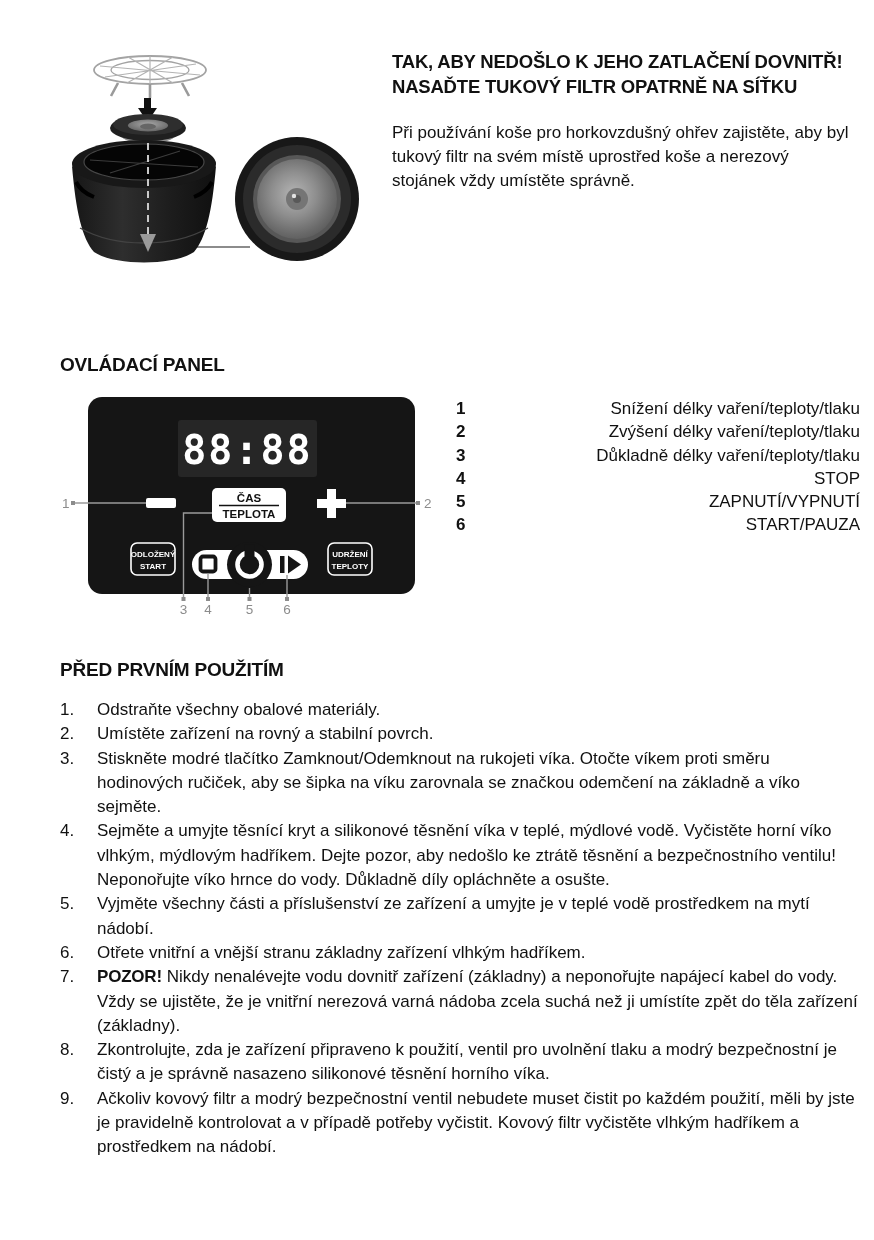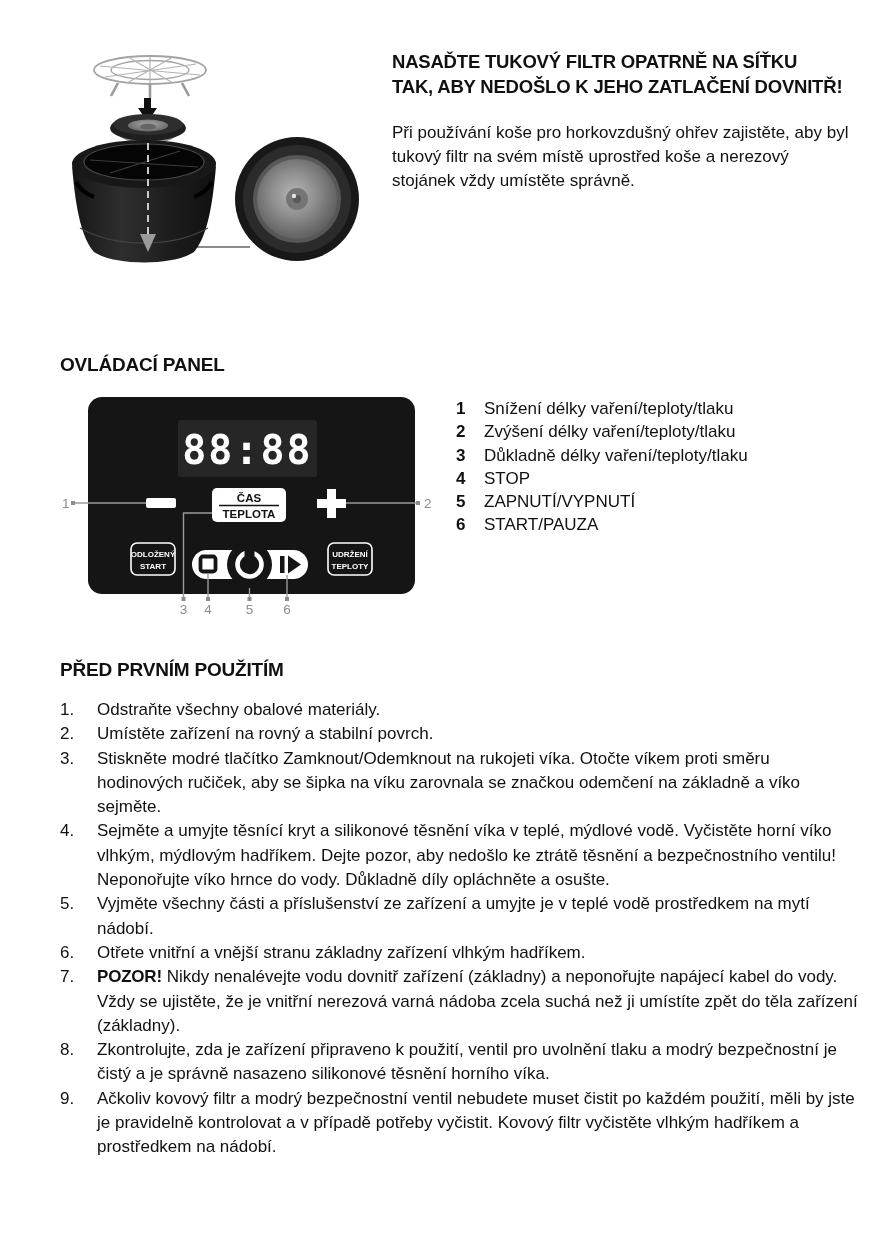--- a/index.html
+++ b/index.html
@@ -50,21 +50,21 @@
     letter-spacing: -0.2px;
   }
   .section-heading.second { margin-top: 28px; }
 
   
   .panel-row { display: flex; margin-top: 16px; }
   .panel-illustration { width: 396px; flex: none; }
   .legend { flex: 1; padding-top: 5px; font-size: 17px; }
   .legend-row { display: flex; line-height: 23.3px; }
   .legend-num { width: 28px; flex: none; font-weight: bold; }
-  .legend-label { flex: 1; }
+  .legend-label { flex: 1; text-align: right; }
 
   
   .steps { margin-top: 17px; font-size: 17px; }
   .step { display: flex; line-height: 24.3px; }
   .step-num { width: 37px; flex: none; }
   .step-text { flex: 1; max-width: 763px; }
   .step-text b { letter-spacing: -0.2px; }
 
   svg text { font-family: "Liberation Sans", sans-serif; }
   .seg-digits {
@@ -144,22 +144,22 @@
           <circle cx="237" cy="157" r="40" fill="url(#topview)"></circle>
           <circle cx="237" cy="157" r="11" fill="#757575"></circle>
           <circle cx="237" cy="157" r="4" fill="#595959"></circle>
           <circle cx="234" cy="154" r="2.2" fill="#e2e2e2"></circle>
         </g>
       </svg>
     </div>
 
     <div class="intro">
       <h2 class="intro-heading">
+        <span>TAK, ABY NEDOŠLO K JEHO ZATLAČENÍ DOVNITŘ!</span>
         <span>NASAĎTE TUKOVÝ FILTR OPATRNĚ NA SÍŤKU</span>
-        <span>TAK, ABY NEDOŠLO K JEHO ZATLAČENÍ DOVNITŘ!</span>
       </h2>
       <p class="intro-note">Při používání koše pro horkovzdušný ohřev zajistěte, aby byl tukový filtr na svém místě uprostřed koše a nerezový stojánek vždy umístěte správně.</p>
     </div>
   </div>
 
   <h3 class="section-heading">OVLÁDACÍ PANEL</h3>
 
   <div class="panel-row">
 
     <div class="panel-illustration">

